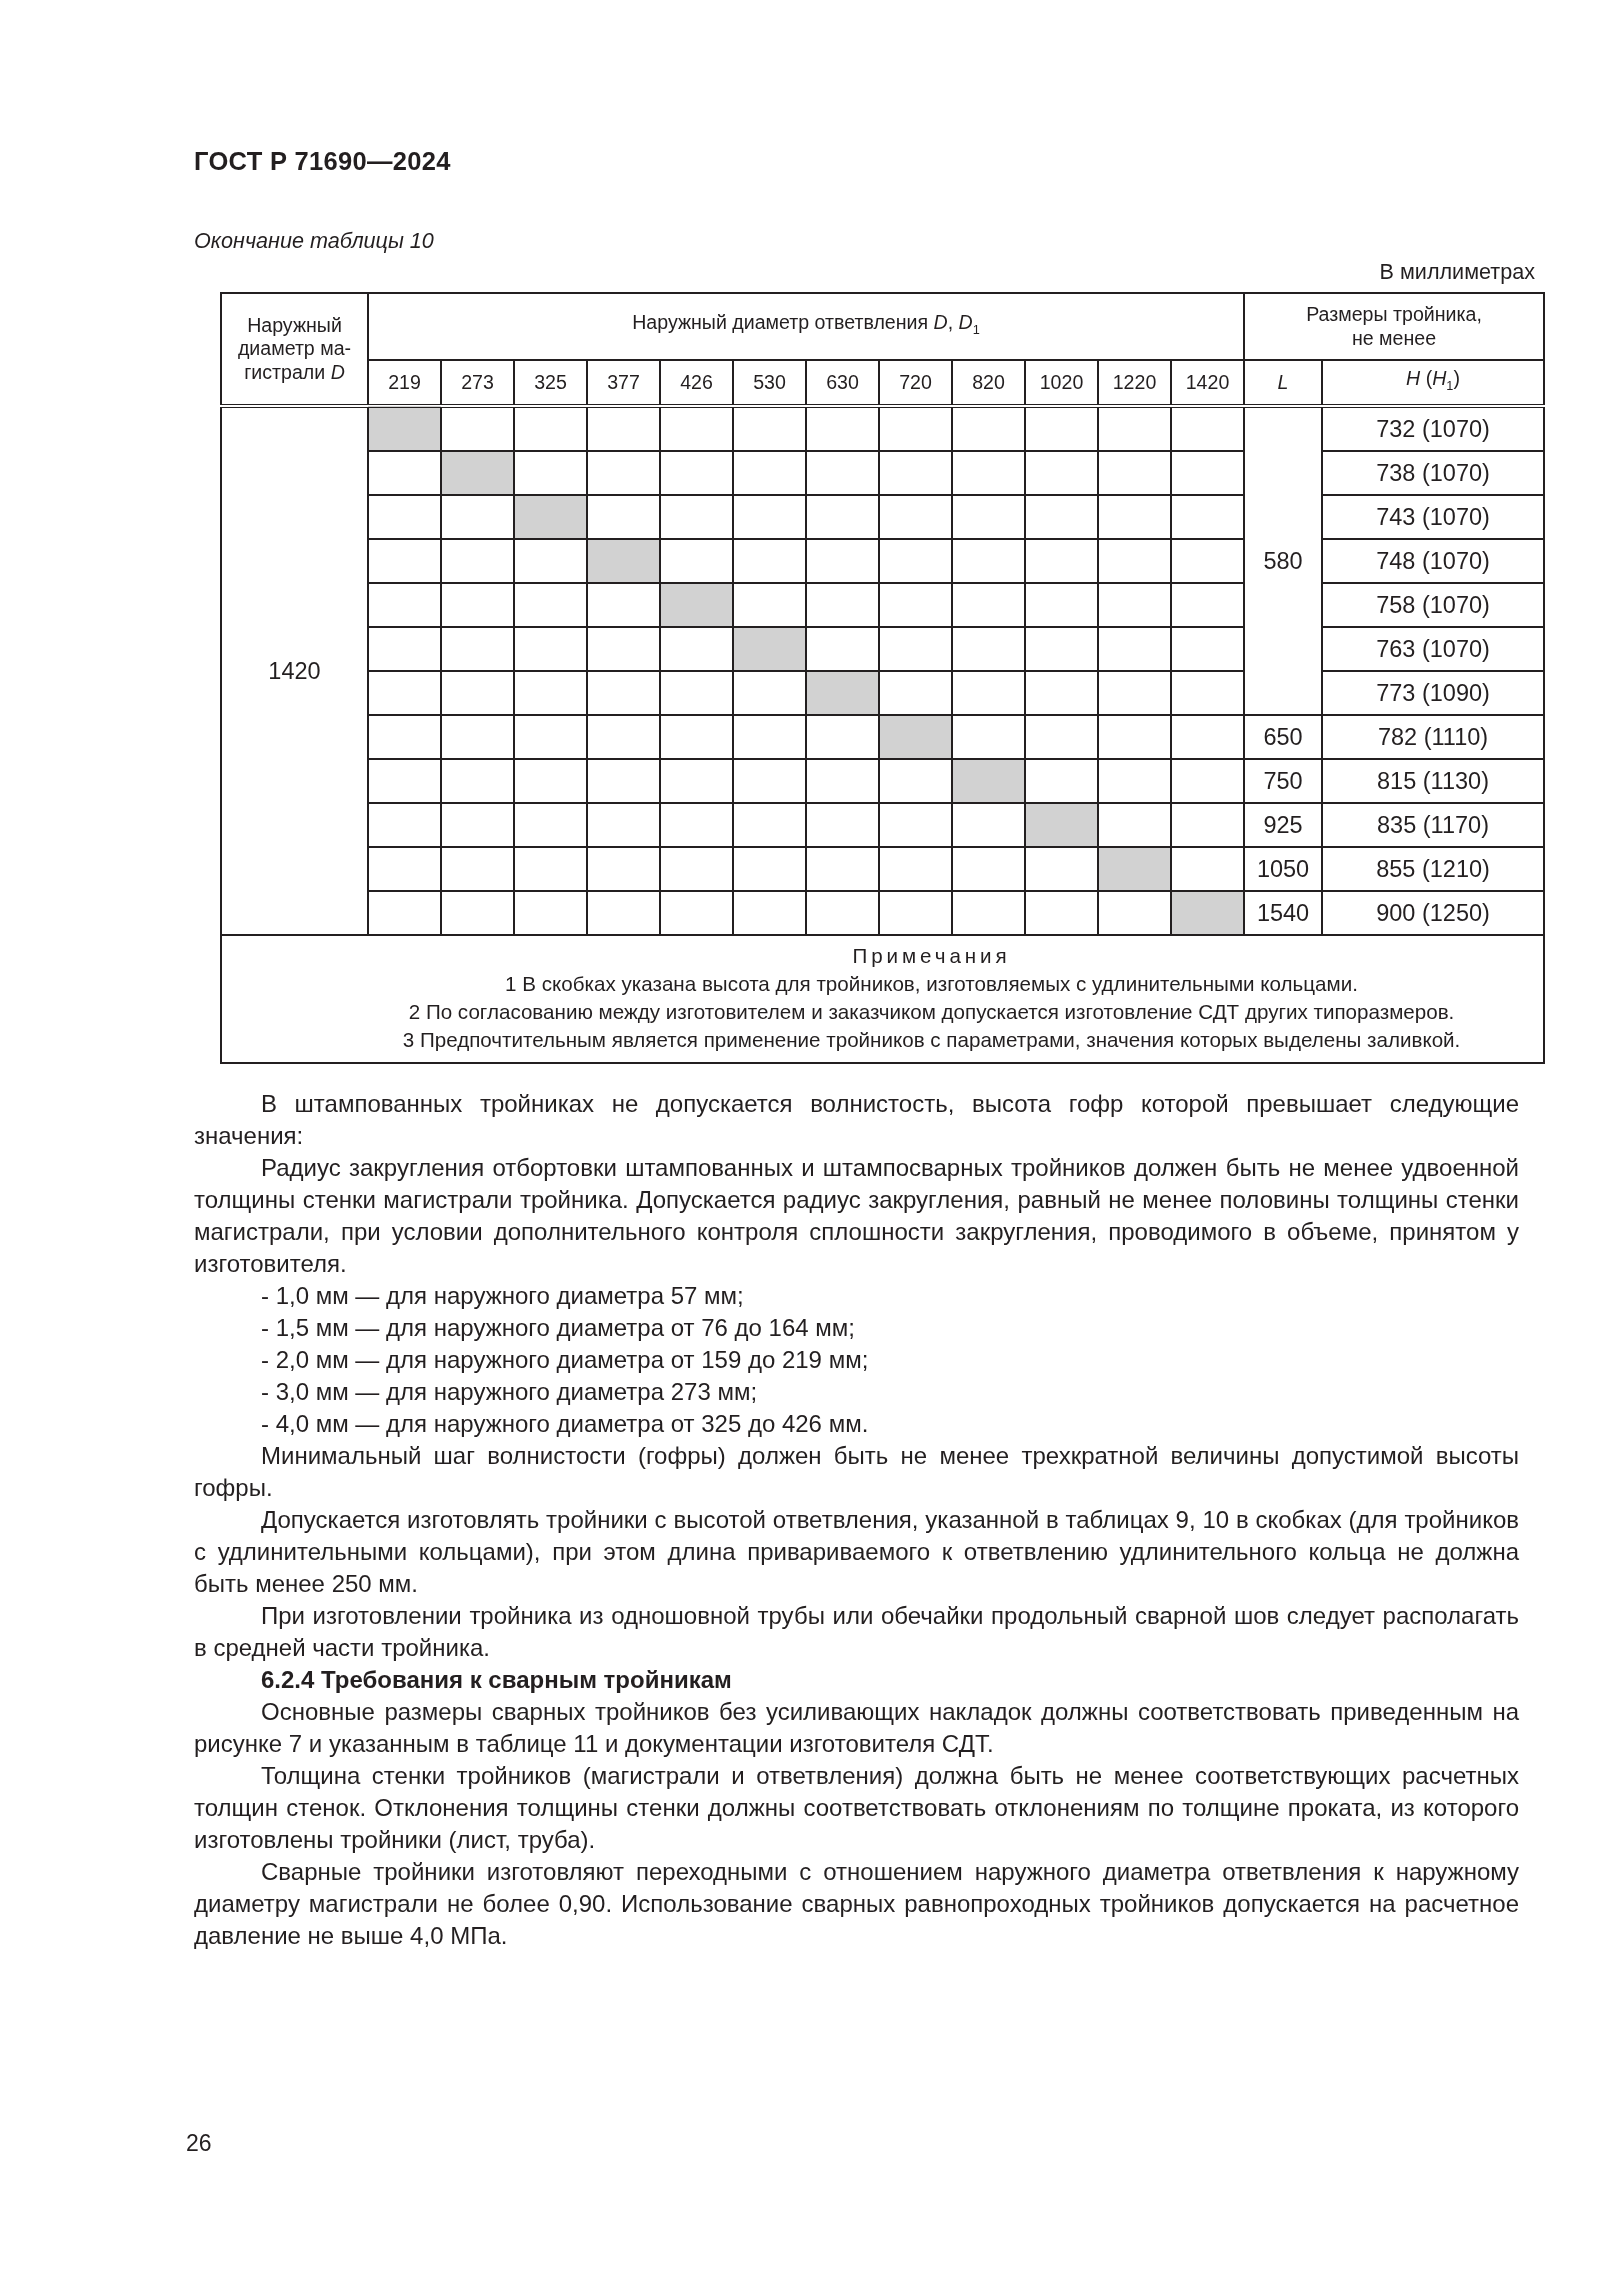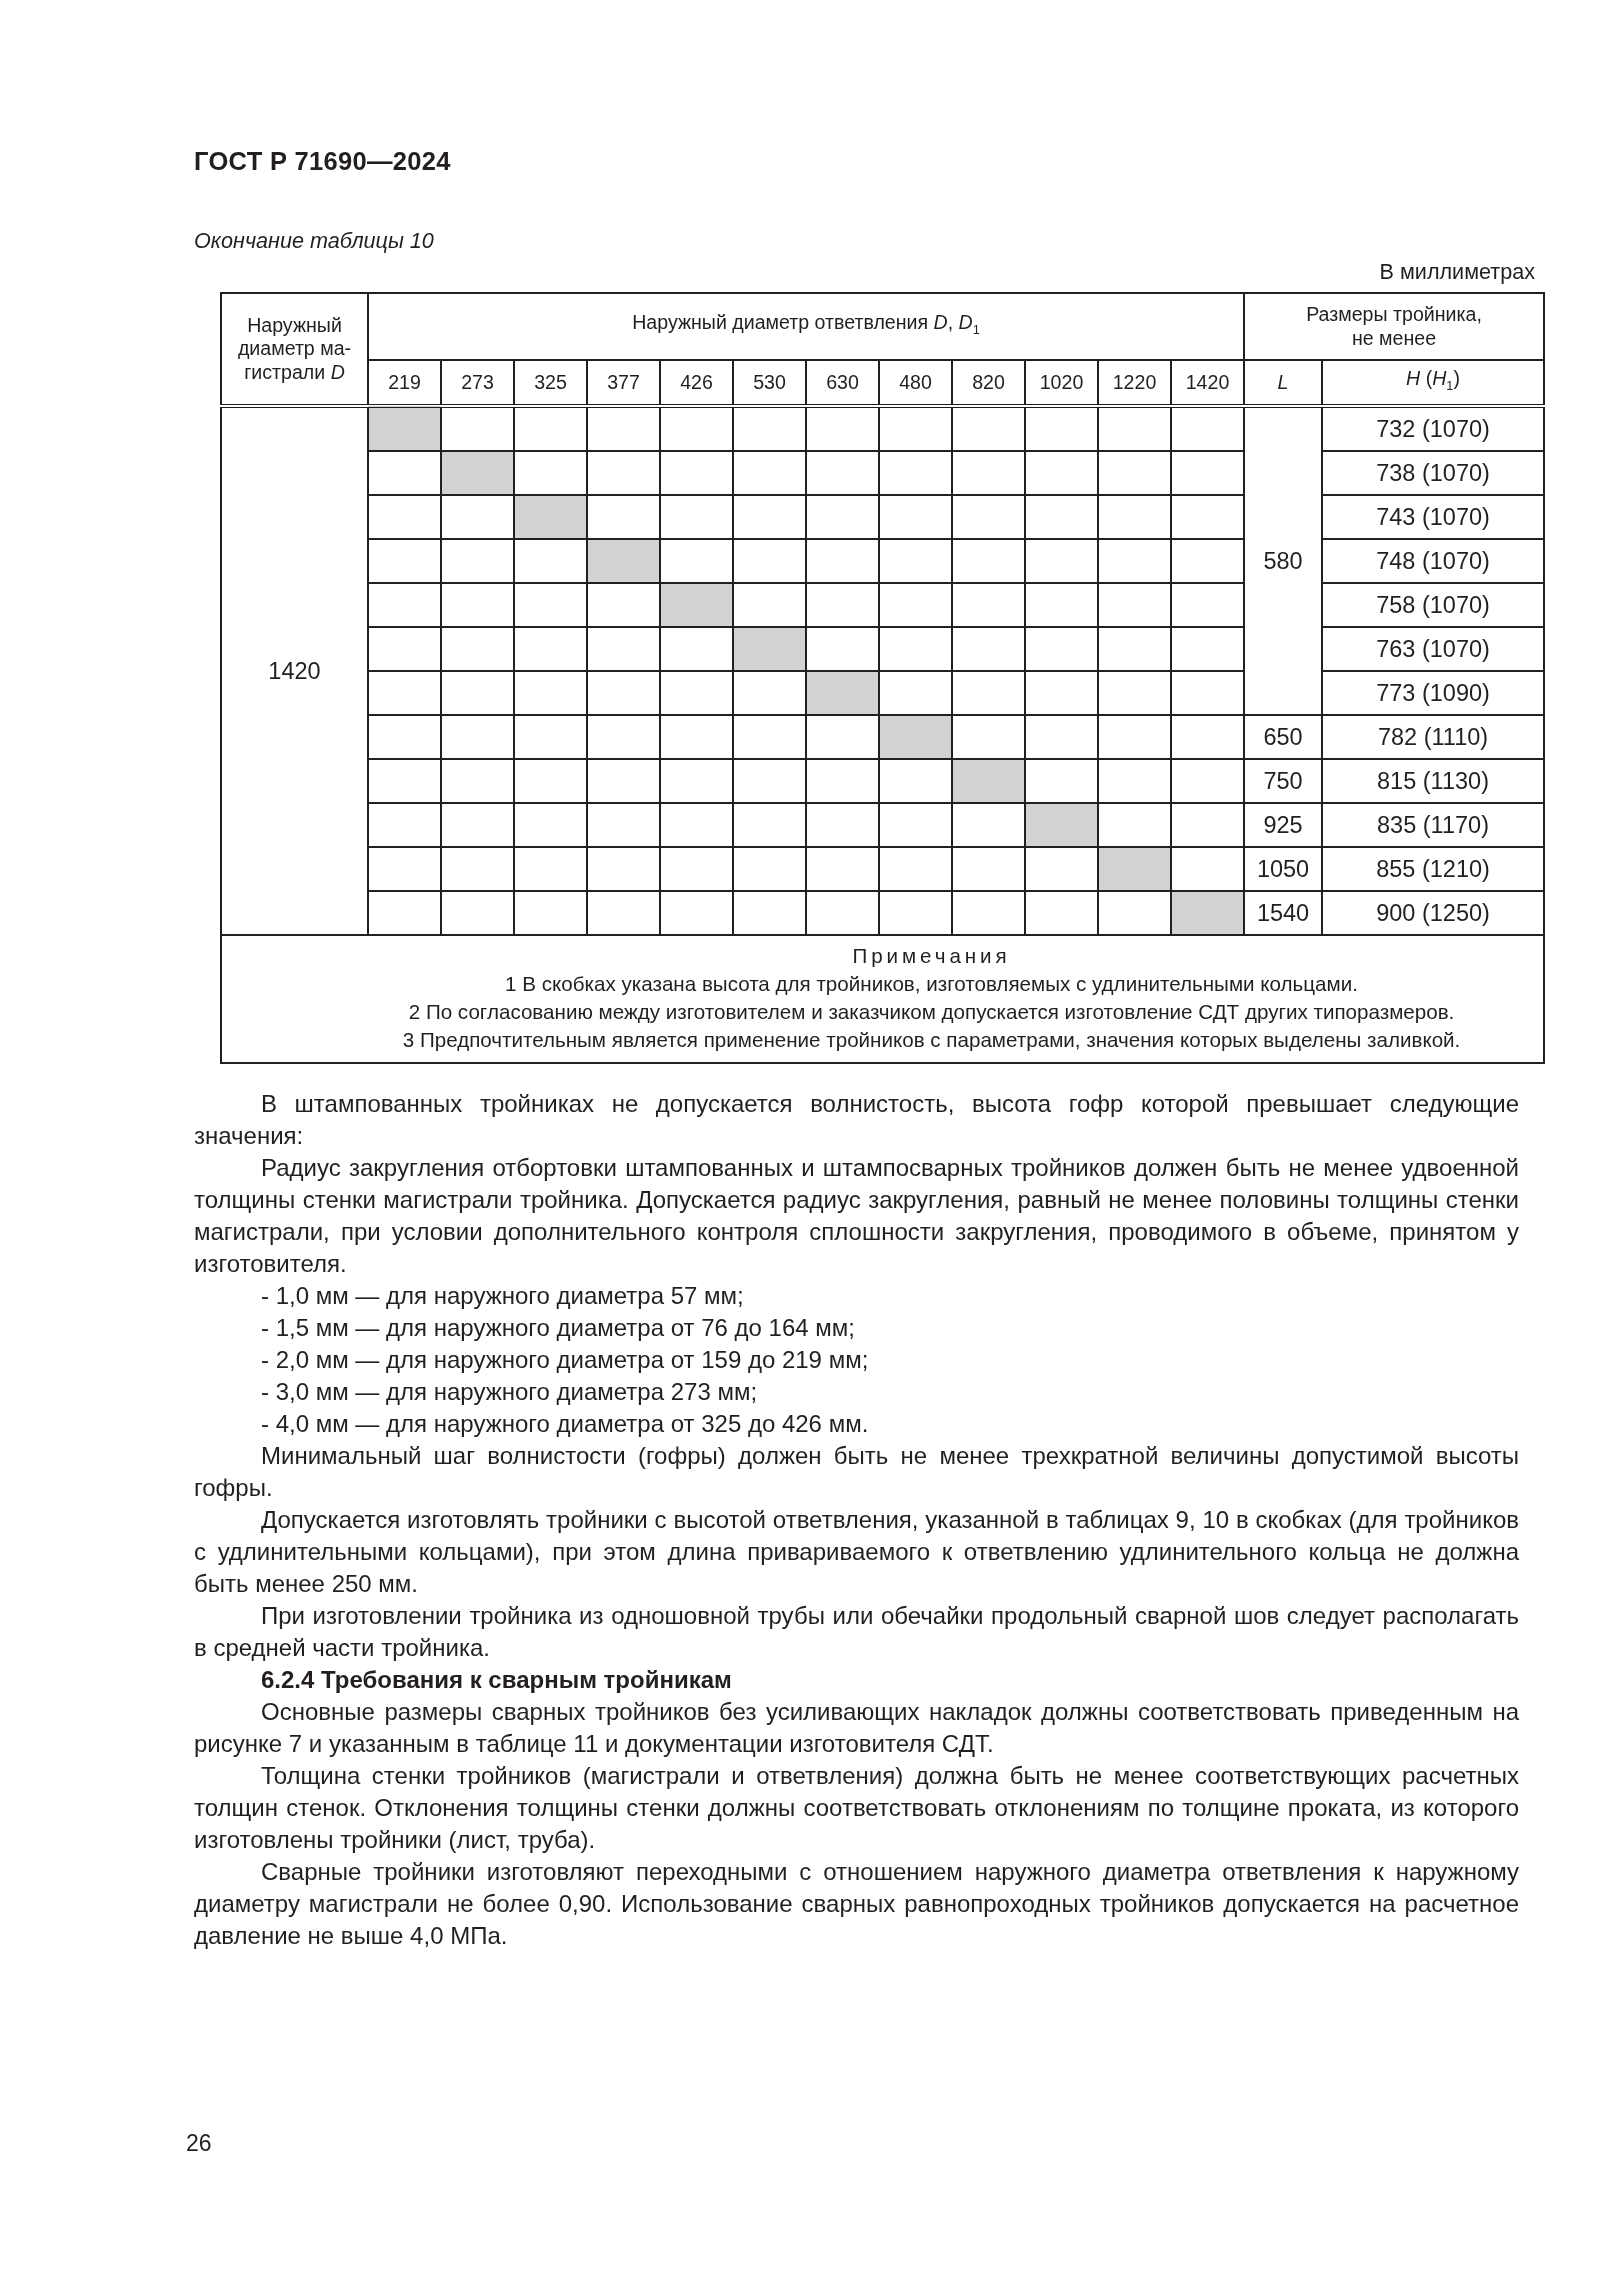--- a/index.html
+++ b/index.html
@@ -81,21 +81,21 @@
     </tr>
     <tr class="hdr2 hdr-bottom" id="branch-header-row">
 
       <th>219</th>
         <th>273</th>
         <th>325</th>
         <th>377</th>
         <th>426</th>
         <th>530</th>
         <th>630</th>
-        <th>480</th>
+        <th>720</th>
         <th>820</th>
         <th>1020</th>
         <th>1220</th>
         <th>1420</th>
         <th class="tail"><i class="var">L</i></th>
       <th class="tail"><i class="var">H</i> (<i class="var">H</i><sub>1</sub>)</th>
     </tr>
   </thead>
   <tbody id="table-body">
   <tr class="data">

